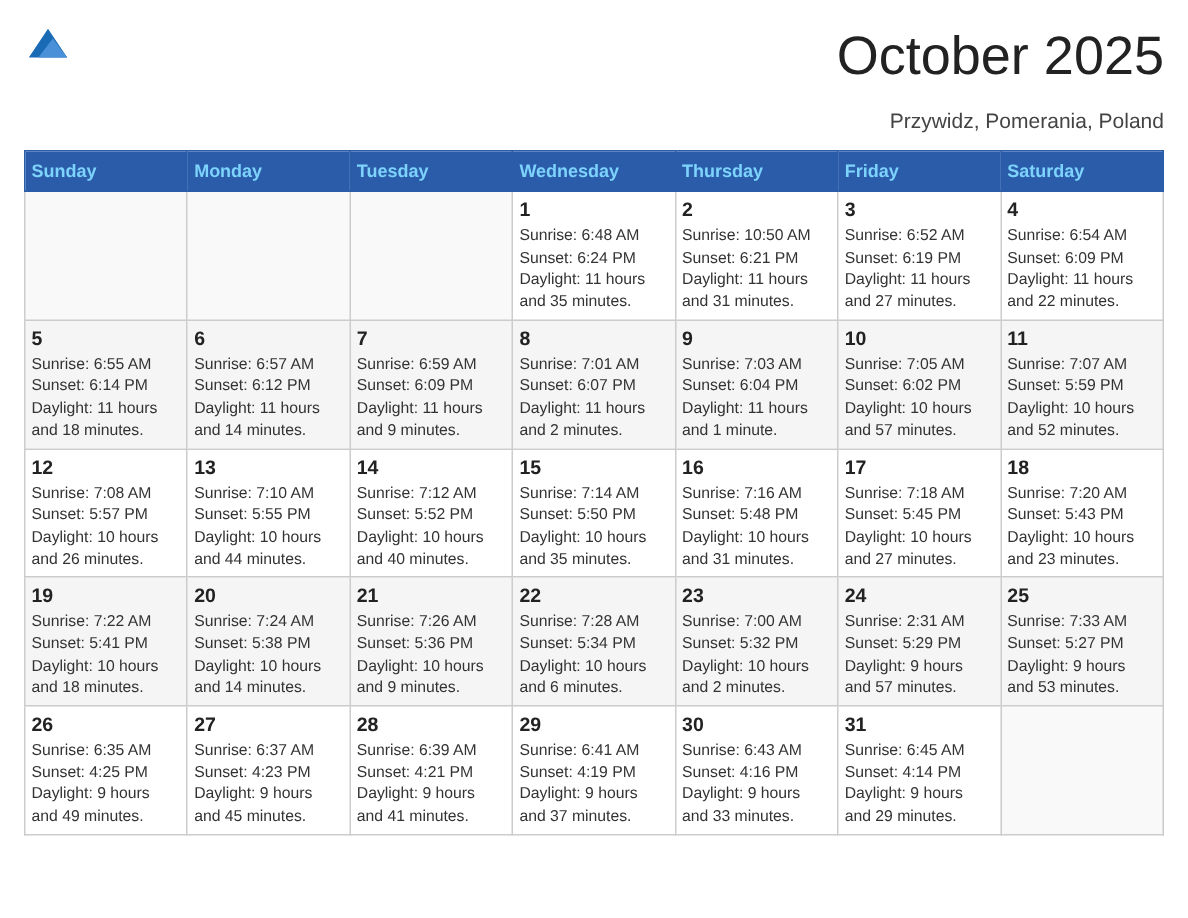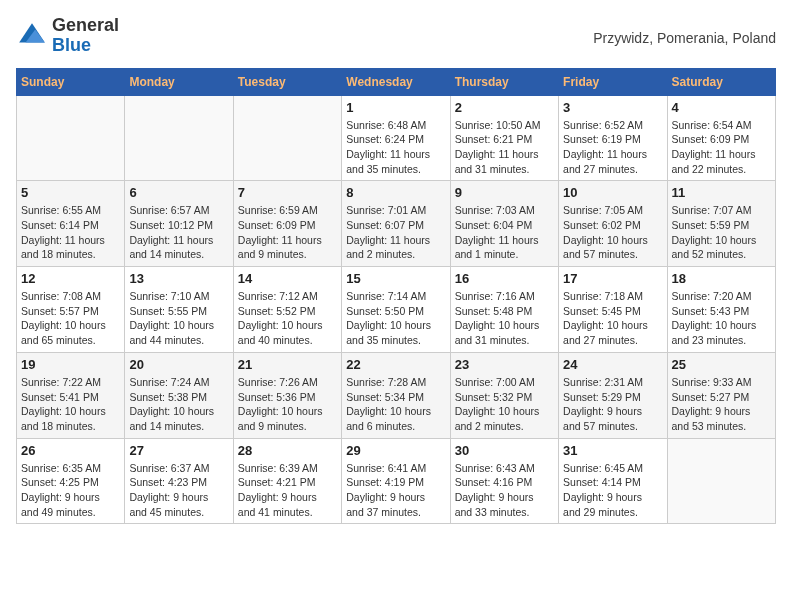--- a/index.html
+++ b/index.html
@@ -44,21 +44,21 @@
       color: #444;
       margin-top: 14px;
     }
     .calendar {
       width: 100%;
       border-collapse: collapse;
       font-size: 11px;
     }
     .calendar thead th {
       background: #2a5caa;
-      color: #fdba74;
+      color: #7dd3fc;
       padding: 6px 4px;
       text-align: left;
       font-size: 12px;
       font-weight: bold;
       border: 1px solid #2a5caa;
     }
     .calendar tbody td {
       border: 1px solid #ccc;
       vertical-align: top;
       padding: 4px;
@@ -86,26 +86,23 @@
   </style>
 </head>
 <body>
 
 <div class="header-section">
   <div class="logo">
     <svg class="logo-icon" viewBox="0 0 40 40">
       <polygon points="20,4 36,28 4,28" fill="#1a6bb5"></polygon>
       <polygon points="24,12 36,28 12,28" fill="#4a90d9"></polygon>
     </svg>
-    <div class="logo-text">
-      <div>General</div>
-      <div style="color:#1a6bb5">Blue</div>
-    </div>
   </div>
   <div class="title-section">
+    <div class="month-title">October 2025</div>
     <div class="location-title">Przywidz, Pomerania, Poland</div>
   </div>
 </div>
 
 <table class="calendar">
   <thead>
     <tr>
     <th>Sunday</th>
         <th>Monday</th>
         <th>Tuesday</th>
@@ -137,21 +134,21 @@
           <div class="day-info"><span>Sunrise: 6:54 AM</span><br><span>Sunset: 6:09 PM</span><br><span><span>Daylight: 11 hours</span><br><span>and 22 minutes.</span></span></div>
         </td>
       </tr>
       <tr>
         <td>
           <div class="day-number">5</div>
           <div class="day-info"><span>Sunrise: 6:55 AM</span><br><span>Sunset: 6:14 PM</span><br><span><span>Daylight: 11 hours</span><br><span>and 18 minutes.</span></span></div>
         </td>
         <td>
           <div class="day-number">6</div>
-          <div class="day-info"><span>Sunrise: 6:57 AM</span><br><span>Sunset: 10:12 PM</span><br><span><span>Daylight: 11 hours</span><br><span>and 14 minutes.</span></span></div>
+          <div class="day-info"><span>Sunrise: 6:57 AM</span><br><span>Sunset: 6:12 PM</span><br><span><span>Daylight: 11 hours</span><br><span>and 14 minutes.</span></span></div>
         </td>
         <td>
           <div class="day-number">7</div>
           <div class="day-info"><span>Sunrise: 6:59 AM</span><br><span>Sunset: 6:09 PM</span><br><span><span>Daylight: 11 hours</span><br><span>and 9 minutes.</span></span></div>
         </td>
         <td>
           <div class="day-number">8</div>
           <div class="day-info"><span>Sunrise: 7:01 AM</span><br><span>Sunset: 6:07 PM</span><br><span><span>Daylight: 11 hours</span><br><span>and 2 minutes.</span></span></div>
         </td>
         <td>
@@ -163,21 +160,21 @@
           <div class="day-info"><span>Sunrise: 7:05 AM</span><br><span>Sunset: 6:02 PM</span><br><span><span>Daylight: 10 hours</span><br><span>and 57 minutes.</span></span></div>
         </td>
         <td>
           <div class="day-number">11</div>
           <div class="day-info"><span>Sunrise: 7:07 AM</span><br><span>Sunset: 5:59 PM</span><br><span><span>Daylight: 10 hours</span><br><span>and 52 minutes.</span></span></div>
         </td>
       </tr>
       <tr>
         <td>
           <div class="day-number">12</div>
-          <div class="day-info"><span>Sunrise: 7:08 AM</span><br><span>Sunset: 5:57 PM</span><br><span><span>Daylight: 10 hours</span><br><span>and 65 minutes.</span></span></div>
+          <div class="day-info"><span>Sunrise: 7:08 AM</span><br><span>Sunset: 5:57 PM</span><br><span><span>Daylight: 10 hours</span><br><span>and 26 minutes.</span></span></div>
         </td>
         <td>
           <div class="day-number">13</div>
           <div class="day-info"><span>Sunrise: 7:10 AM</span><br><span>Sunset: 5:55 PM</span><br><span><span>Daylight: 10 hours</span><br><span>and 44 minutes.</span></span></div>
         </td>
         <td>
           <div class="day-number">14</div>
           <div class="day-info"><span>Sunrise: 7:12 AM</span><br><span>Sunset: 5:52 PM</span><br><span><span>Daylight: 10 hours</span><br><span>and 40 minutes.</span></span></div>
         </td>
         <td>
@@ -217,21 +214,21 @@
         <td>
           <div class="day-number">23</div>
           <div class="day-info"><span>Sunrise: 7:00 AM</span><br><span>Sunset: 5:32 PM</span><br><span><span>Daylight: 10 hours</span><br><span>and 2 minutes.</span></span></div>
         </td>
         <td>
           <div class="day-number">24</div>
           <div class="day-info"><span>Sunrise: 2:31 AM</span><br><span>Sunset: 5:29 PM</span><br><span><span>Daylight: 9 hours</span><br><span>and 57 minutes.</span></span></div>
         </td>
         <td>
           <div class="day-number">25</div>
-          <div class="day-info"><span>Sunrise: 9:33 AM</span><br><span>Sunset: 5:27 PM</span><br><span><span>Daylight: 9 hours</span><br><span>and 53 minutes.</span></span></div>
+          <div class="day-info"><span>Sunrise: 7:33 AM</span><br><span>Sunset: 5:27 PM</span><br><span><span>Daylight: 9 hours</span><br><span>and 53 minutes.</span></span></div>
         </td>
       </tr>
       <tr>
         <td>
           <div class="day-number">26</div>
           <div class="day-info"><span>Sunrise: 6:35 AM</span><br><span>Sunset: 4:25 PM</span><br><span><span>Daylight: 9 hours</span><br><span>and 49 minutes.</span></span></div>
         </td>
         <td>
           <div class="day-number">27</div>
           <div class="day-info"><span>Sunrise: 6:37 AM</span><br><span>Sunset: 4:23 PM</span><br><span><span>Daylight: 9 hours</span><br><span>and 45 minutes.</span></span></div>

